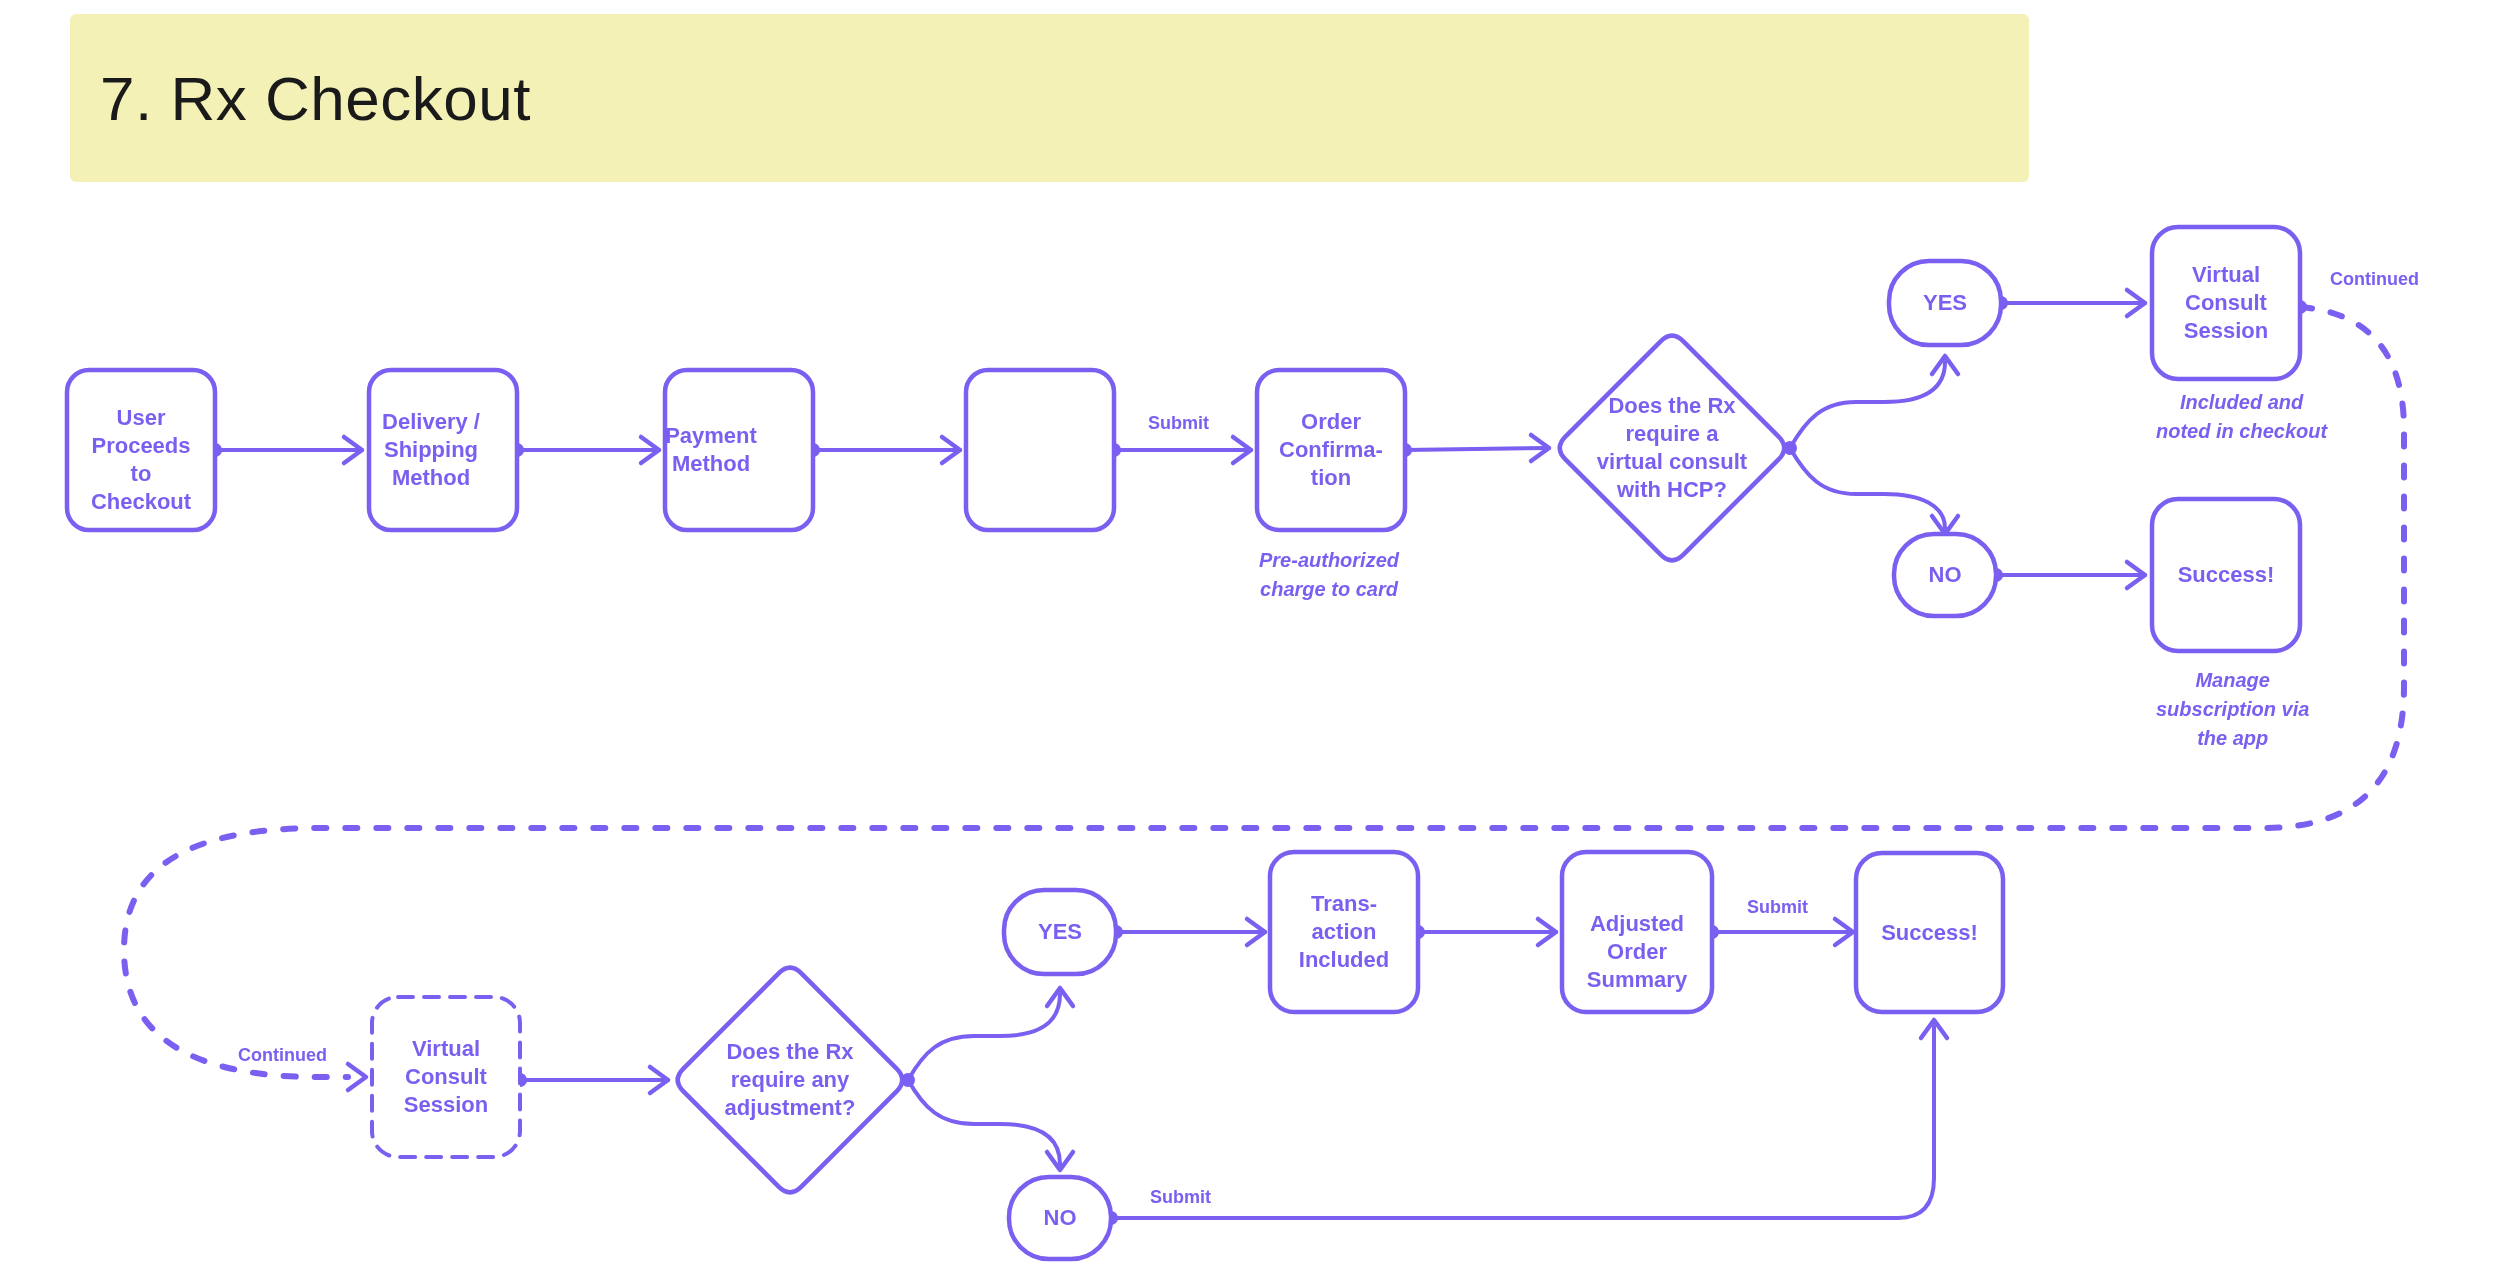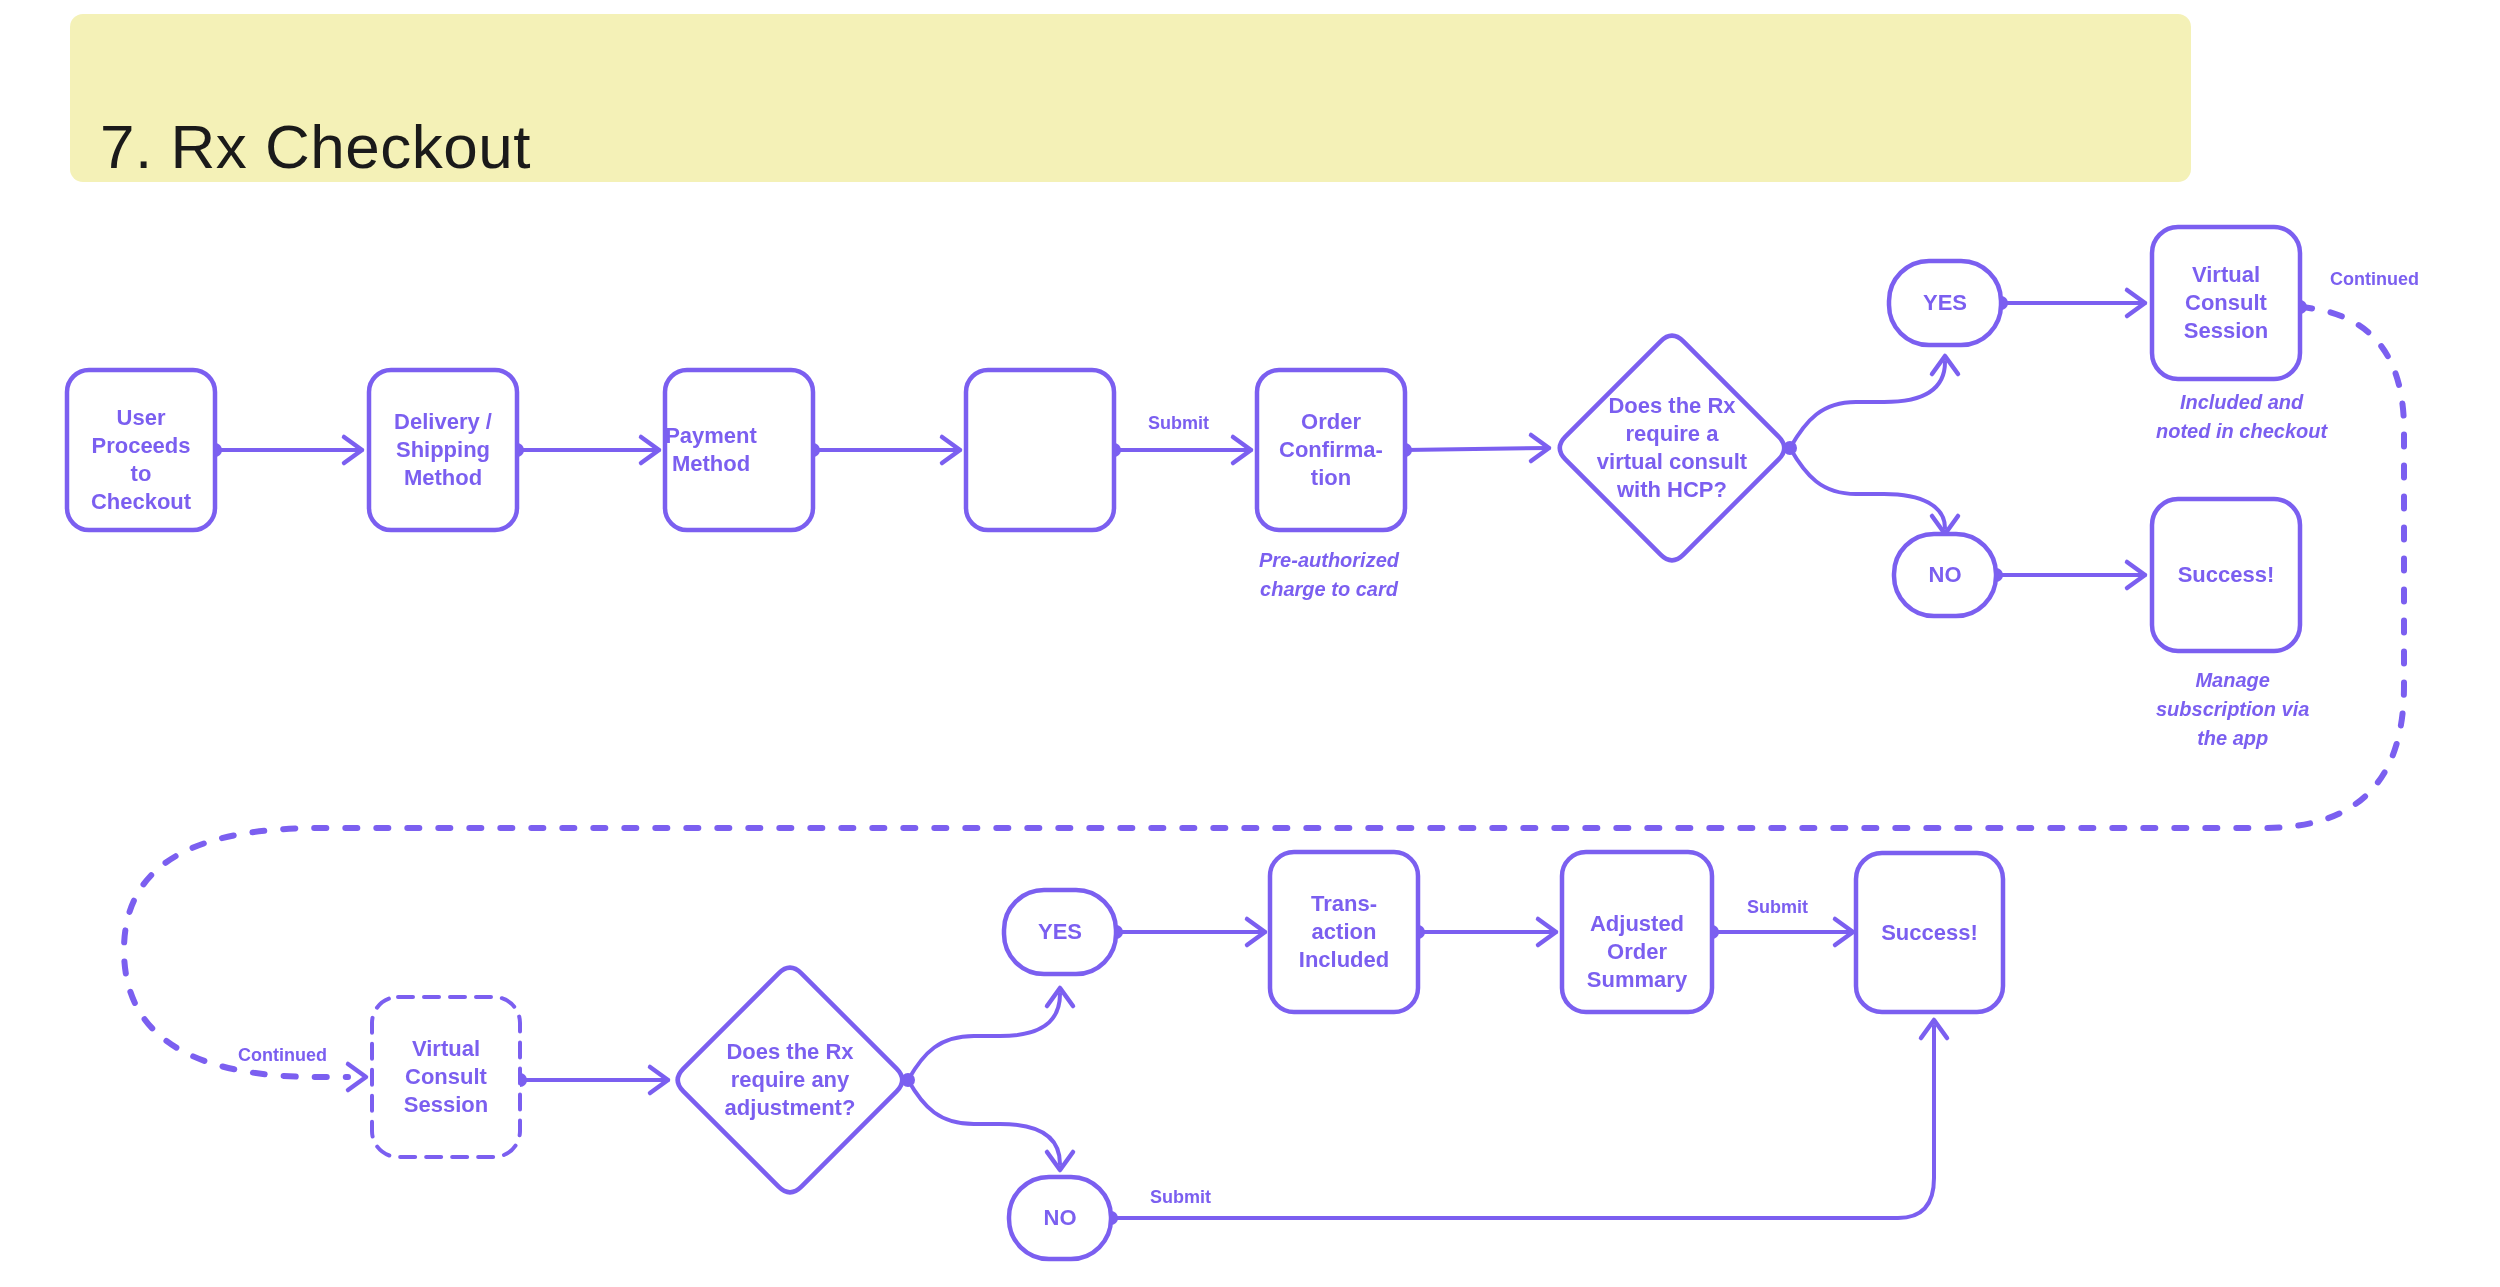--- a/index.html
+++ b/index.html
@@ -3,22 +3,22 @@
 <meta charset="utf-8">
 <style>
   html,body{margin:0;padding:0;background:#ffffff;}
   #canvas{position:relative;width:2500px;height:1287px;background:#ffffff;overflow:hidden;
           font-family:"Liberation Sans", sans-serif;}
   :root{
     --accent:#7B5FF0;
     --banner:#F4F1B7;
     --ink:#1A1A1A;
   }
-  .banner{position:absolute;left:70px;top:14px;width:2121px;height:168px;background:var(--banner);
-          border-radius:13px;display:flex;align-items:flex-end;padding-left:30px;box-sizing:border-box;}
+  .banner{position:absolute;left:70px;top:14px;width:1959px;height:168px;background:var(--banner);
+          border-radius:6px;display:flex;align-items:center;padding-left:30px;box-sizing:border-box;}
   .banner h1{margin:0;font-size:62px;font-weight:500;color:var(--ink);letter-spacing:.5px;}
   svg.flow{position:absolute;left:0;top:0;}
   svg.flow *{vector-effect:none;}
   .shape{fill:#ffffff;stroke:var(--accent);stroke-width:4.5;}
   .shape-dashed{fill:#ffffff;stroke:var(--accent);stroke-width:4;stroke-dasharray:15 11;stroke-linecap:round;}
   .edge{fill:none;stroke:var(--accent);stroke-width:4;stroke-linecap:round;}
   .edge-dashed{fill:none;stroke:var(--accent);stroke-width:6;stroke-linecap:round;stroke-dasharray:12 19;}
   .chev{fill:none;stroke:var(--accent);stroke-width:4.5;stroke-linecap:round;stroke-linejoin:round;}
   .dot{fill:var(--accent);stroke:none;}
   .node-label{position:absolute;display:flex;align-items:center;justify-content:center;text-align:center;
@@ -142,21 +142,21 @@
     <rect class="shape" x="1009" y="1177" width="102" height="82" rx="40"></rect>
     <rect class="shape" x="1270" y="852" width="148" height="160" rx="24"></rect>
     <rect class="shape" x="1562" y="852" width="150" height="160" rx="24"></rect>
     <rect class="shape" x="1856" y="853" width="147" height="159" rx="26"></rect>
   </svg>
 
   <div class="node-label" style="left:67px;top:380px;width:148px;height:160px">User
 Proceeds
 to
 Checkout</div>
-  <div class="node-label" style="left:369px;top:370px;width:148px;height:160px">Delivery /
+  <div class="node-label" style="left:357px;top:370px;width:148px;height:160px">Delivery /
 Shipping
 Method</div>
   <div class="node-label" style="left:637px;top:370px;width:148px;height:160px">Payment
 Method</div>
   <div class="node-label" style="left:1257px;top:370px;width:148px;height:160px">Order
 Confirma-
 tion</div>
   <div class="node-label" style="left:1554px;top:386px;width:236px;height:124px">Does the Rx
 require a
 virtual consult

